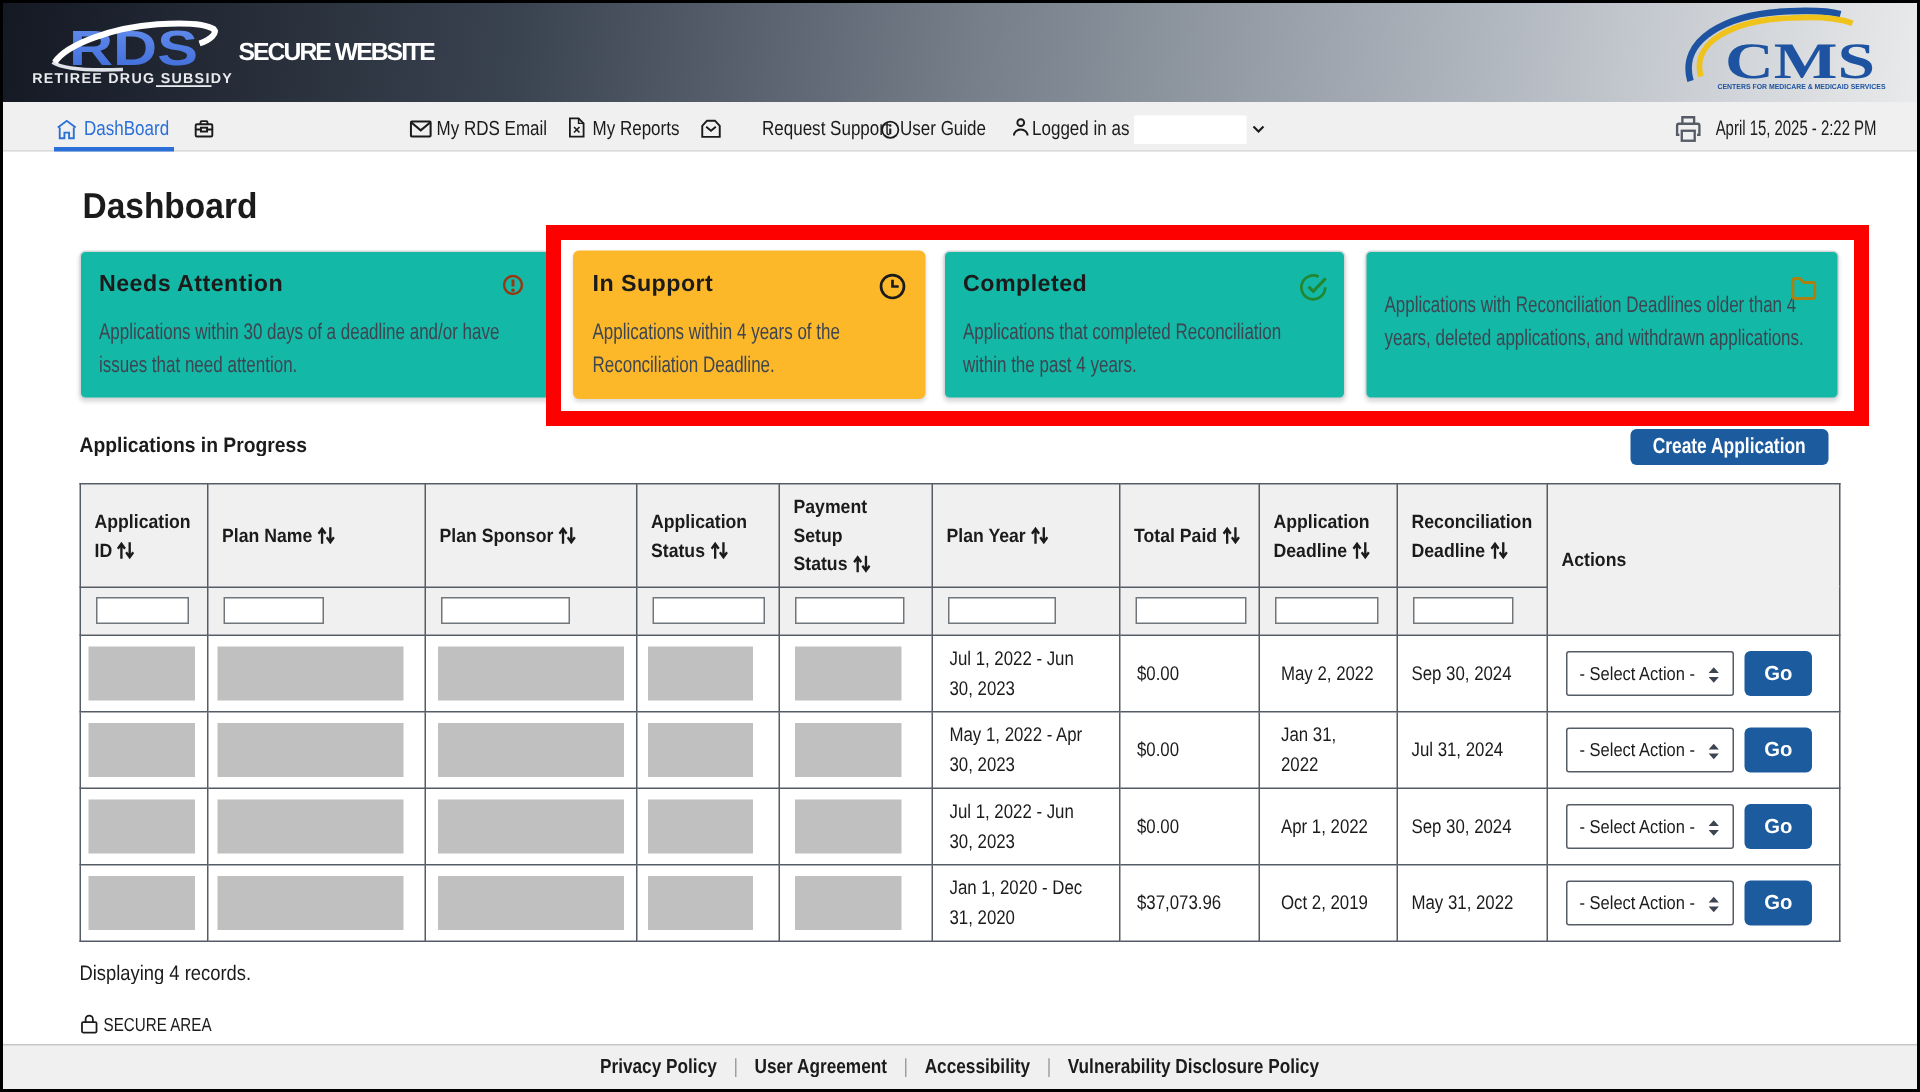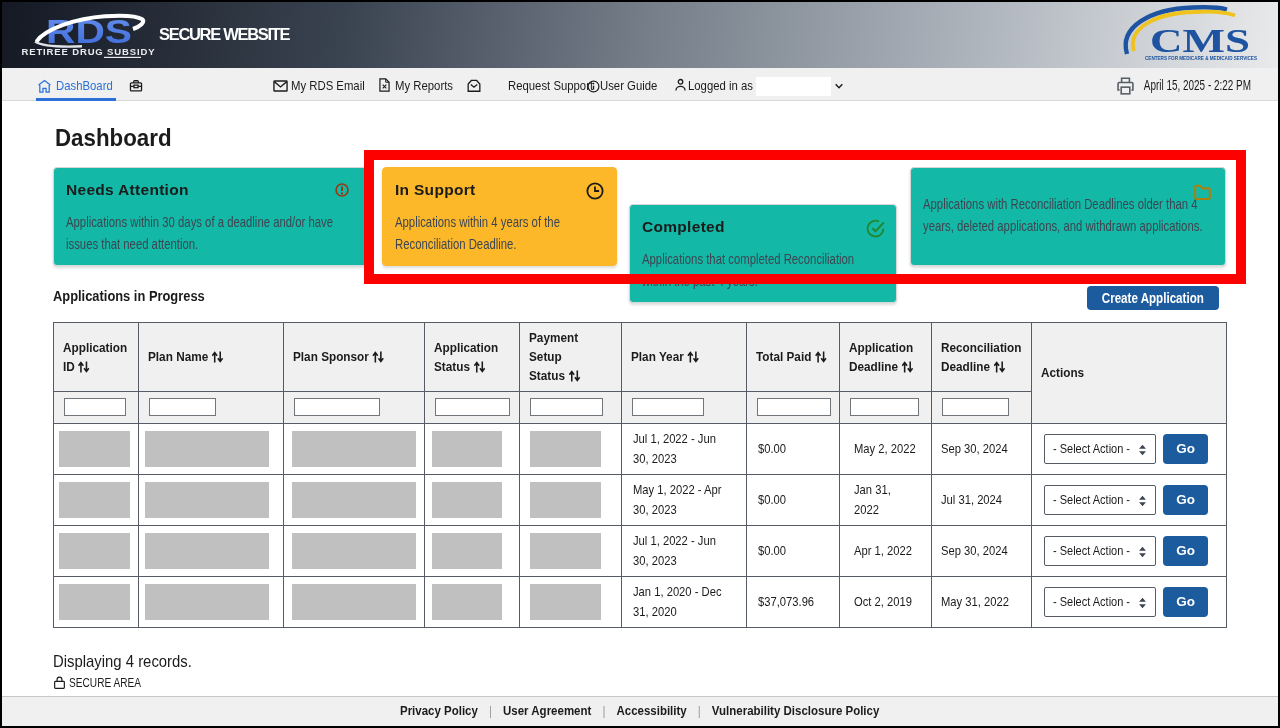--- a/index.html
+++ b/index.html
@@ -41,21 +41,21 @@
 #tbl td { padding:4px 0; font-size:13.2px; line-height:20px; }
 .cx { display:inline-block; transform:scaleX(0.85); transform-origin:0 50%; white-space:nowrap; margin-left:11px; }
 .frow td { background:#f0f0f0; height:32px; }
 .frow input { border:1px solid #71767a; background:#fff; height:18px; margin-left:10px; }
 .grayblock { background:#c0c0c0; height:36px; }
 .drow td { height:51px; background:#fff; }
 .selbox { position:relative; width:112px; height:30px; border:1px solid #565c65; background:#fff; display:inline-flex; align-items:center; padding:0 8px; font-size:12.5px; border-radius:2px; vertical-align:middle; margin-left:12px; }
 .selbox > span { display:inline-block; transform:scaleX(0.88); transform-origin:0 50%; white-space:nowrap; }
 .selbox svg { position:absolute; right:8px; top:9px; }
 .gobtn { width:45px; height:30px; background:#1c5b9d; border-radius:4px; color:#fff; font-weight:bold; font-size:13.5px; display:inline-flex; align-items:center; justify-content:center; margin-left:7px; vertical-align:middle; }
-#displaying { position:absolute; left:53px; top:640px; font-size:17px;margin-top:12px; }
+#displaying { position:absolute; left:53px; top:640px; font-size:14px; }
 #displaying > span { display:inline-block; transform:scaleX(0.875); transform-origin:0 50%; }
 #securearea { position:absolute; left:53px; top:676px; font-size:12.5px; display:flex; align-items:center; }
 #securearea .sx { display:inline-block; transform:scaleX(0.81); transform-origin:0 50%; }
 
 #footer { position:absolute; left:2px; top:696px; width:1276px; height:30px; background:#f0f0f0; border-top:1px solid #c6c7c8; display:flex; align-items:center; justify-content:center; font-size:13.5px; }
 #fwrap { display:flex; align-items:center; transform:scaleX(0.851); white-space:nowrap; margin-top:-2px; }
 #footer .sep { color:#9b9b9b; margin:0 13px; font-weight:normal; }
 </style>
 </head>
 <body>
@@ -159,21 +159,21 @@
     </svg>
 </div>
 <div class="card" id="card-ip" style="left:382px; width:235px;">
   <h3>In Support</h3>
   <p style="width:221px;">Applications within 4 years of the Reconciliation Deadline.</p>
   <svg class="cicon" style="top:14px;right:12px;" width="18" height="18" viewBox="0 0 24 24" fill="none" stroke="#1b1b1b" stroke-width="2.4">
       <circle cx="12" cy="12" r="10.2"></circle>
       <path d="M12 6 V12 H17.5"></path>
     </svg>
 </div>
-<div class="card" id="card-co" style="left:629px; width:268px;margin-top:37px;">
+<div class="card" id="card-co" style="left:629px; width:268px;">
   <h3>Completed</h3>
   <p style="width:283px;">Applications that completed Reconciliation within the past 4 years.</p>
   <svg class="cicon" style="top:14px;right:11.5px;" width="19" height="19" viewBox="0 0 24 24" fill="none" stroke="#218732" stroke-width="2.3">
       <path d="M16.5 3.2 A 10 10 0 1 0 22 12"></path>
       <path d="M8 11.5 L12 15.5 L22.5 4.5" stroke-width="2.6"></path>
     </svg>
 </div>
 <div class="card" id="card-ar" style="left:910px; width:316px;">
   <p style="width:372px;">Applications with Reconciliation Deadlines older than 4 years, deleted applications, and withdrawn applications.</p>
   <svg class="cicon" style="top:15px;right:13px;" width="19" height="17" viewBox="0 0 24 21.5" fill="none" stroke="#ab800e" stroke-width="2.6" stroke-linejoin="round">

